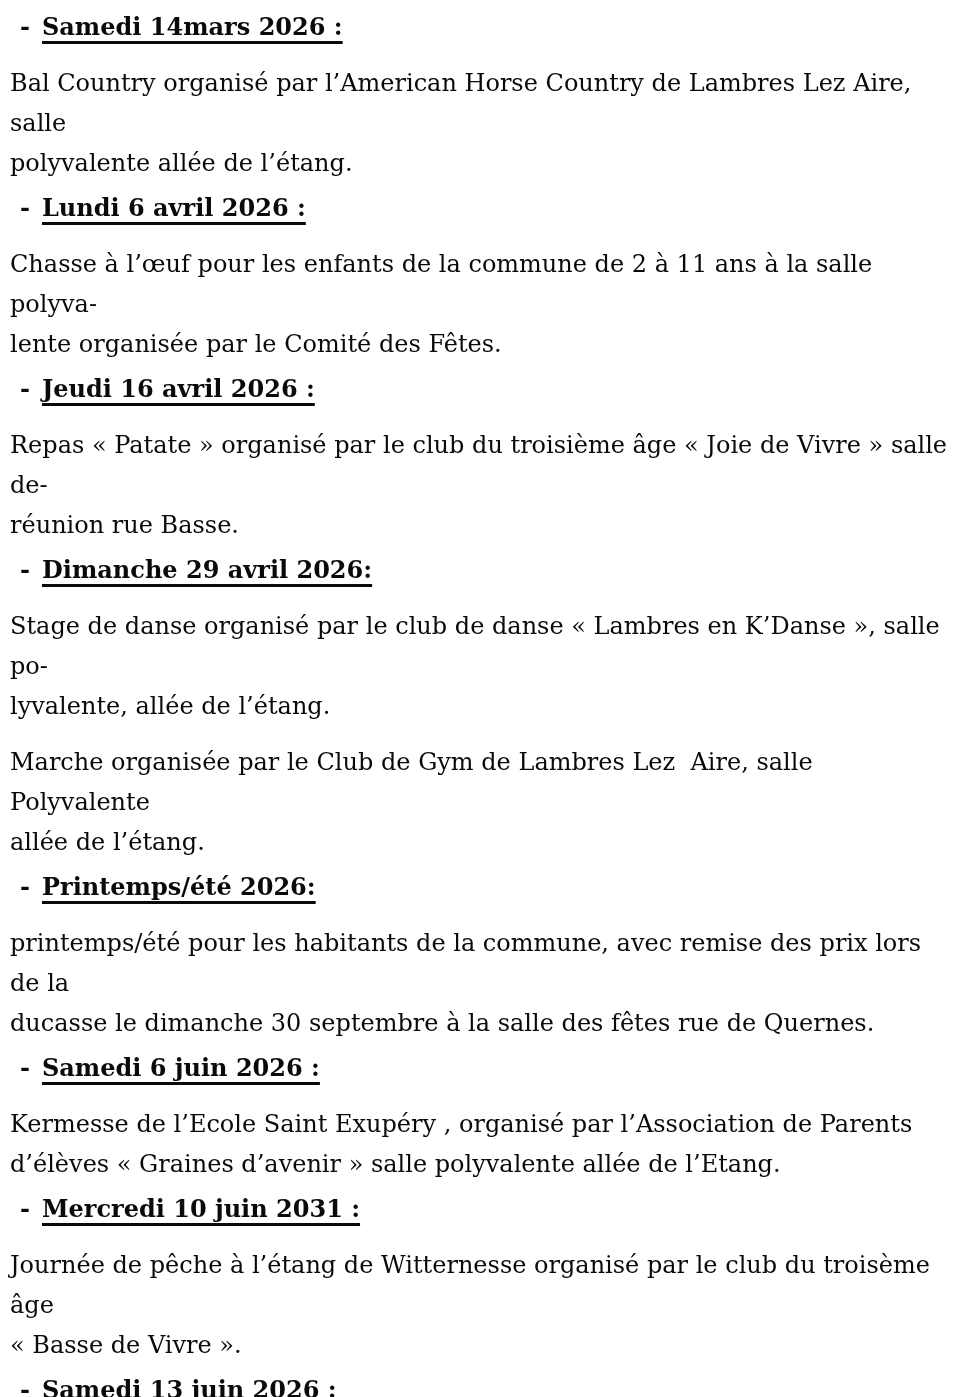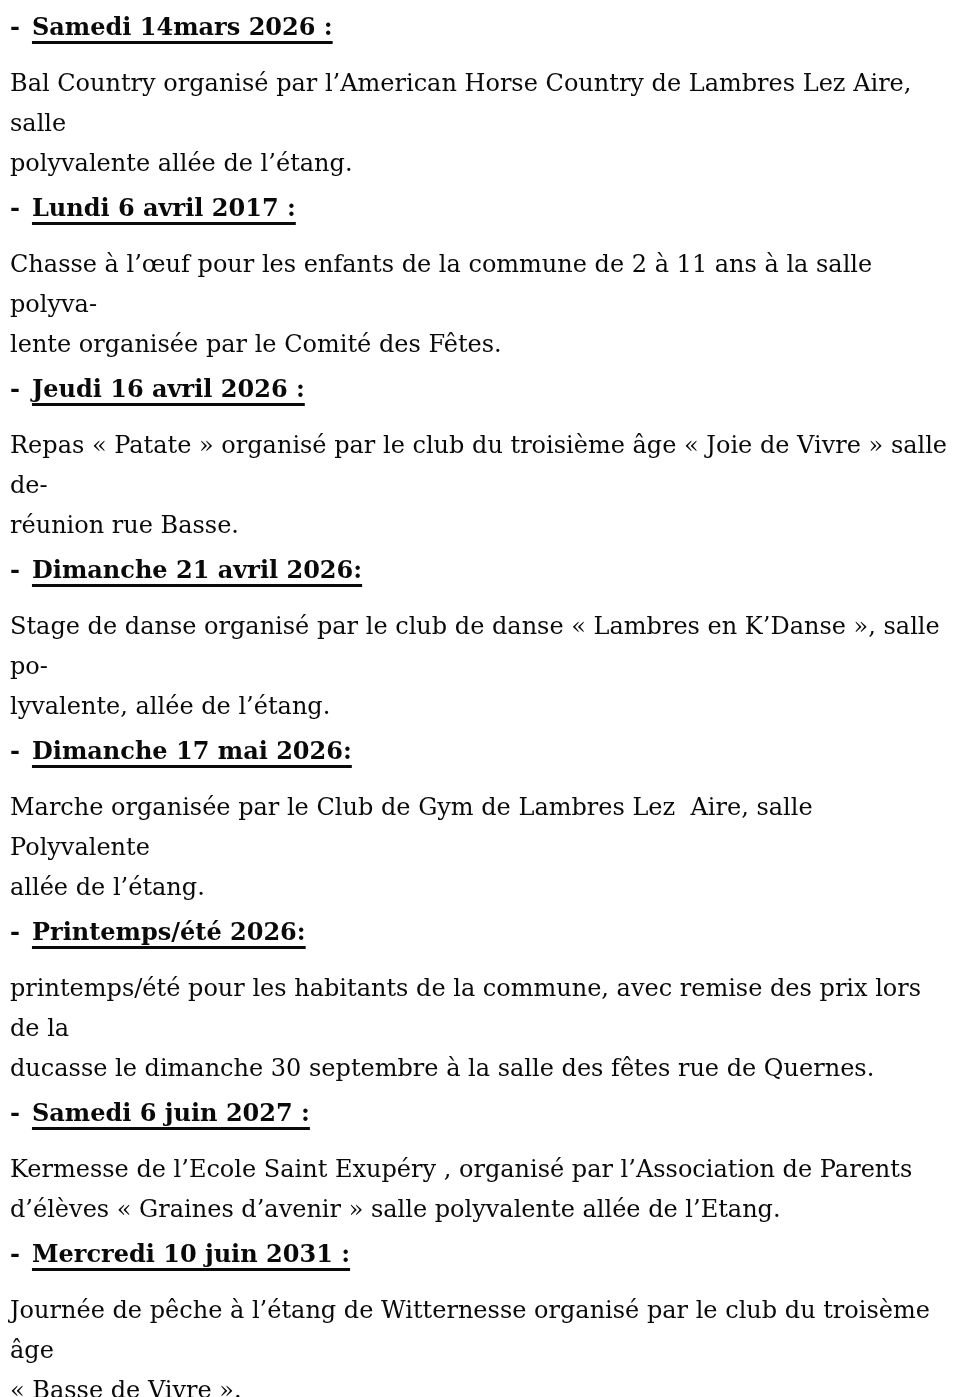--- a/index.html
+++ b/index.html
@@ -14,21 +14,21 @@
     min-height: 1397px;
     background: #ffffff;
     color: #0a0a0a;
     font-family: "DejaVu Serif", "Liberation Serif", serif;
     font-size: 24px;
     line-height: 40px;
     padding: 7px 18px 12px 10px;
   }
   .event { margin: 0; }
   .hd {
-    margin: 0 0 5px 0;
+    margin: 0 0 5px 10px;
     font-size: 24px;
     font-weight: bold;
     line-height: 40px;
   }
   .dash {
     display: inline-block;
     margin-right: 12px;
   }
   .hu {
     text-decoration: underline;
@@ -45,51 +45,50 @@
 
 <div class="page">
 
   <section class="event">
     <h3 class="hd"><span class="dash">-</span><span class="hu">Samedi 14mars 2026 :</span></h3>
     <p class="body">Bal Country organisé par l’American Horse Country de Lambres Lez Aire, salle
 polyvalente allée de l’étang.</p>
   </section>
 
   <section class="event">
-    <h3 class="hd"><span class="dash">-</span><span class="hu">Lundi 6 avril 2017 :</span></h3>
+    <h3 class="hd"><span class="dash">-</span><span class="hu">Lundi 6 avril 2026 :</span></h3>
     <p class="body">Chasse à l’œuf pour les enfants de la commune de 2 à 11 ans à la salle polyva-
 lente organisée par le Comité des Fêtes.</p>
   </section>
 
   <section class="event">
     <h3 class="hd"><span class="dash">-</span><span class="hu">Jeudi 16 avril 2026 :</span></h3>
     <p class="body">Repas « Patate » organisé par le club du troisième âge « Joie de Vivre » salle de-
 réunion rue Basse.</p>
   </section>
 
   <section class="event">
-    <h3 class="hd"><span class="dash">-</span><span class="hu">Dimanche 21 avril 2026:</span></h3>
+    <h3 class="hd"><span class="dash">-</span><span class="hu">Dimanche 29 avril 2026:</span></h3>
     <p class="body">Stage de danse organisé par le club de danse « Lambres en K’Danse », salle po-
 lyvalente, allée de l’étang.</p>
   </section>
 
   <section class="event">
-    <h3 class="hd"><span class="dash">-</span><span class="hu">Dimanche 17 mai 2026:</span></h3>
     <p class="body">Marche organisée par le Club de Gym de Lambres Lez  Aire, salle Polyvalente
 allée de l’étang.</p>
   </section>
 
   <section class="event">
     <h3 class="hd"><span class="dash">-</span><span class="hu">Printemps/été 2026:</span></h3>
     <p class="body">printemps/été pour les habitants de la commune, avec remise des prix lors de la
 ducasse le dimanche 30 septembre à la salle des fêtes rue de Quernes.</p>
   </section>
 
   <section class="event">
-    <h3 class="hd"><span class="dash">-</span><span class="hu">Samedi 6 juin 2027 :</span></h3>
+    <h3 class="hd"><span class="dash">-</span><span class="hu">Samedi 6 juin 2026 :</span></h3>
     <p class="body">Kermesse de l’Ecole Saint Exupéry , organisé par l’Association de Parents
 d’élèves « Graines d’avenir » salle polyvalente allée de l’Etang.</p>
   </section>
 
   <section class="event">
     <h3 class="hd"><span class="dash">-</span><span class="hu">Mercredi 10 juin 2031 :</span></h3>
     <p class="body">Journée de pêche à l’étang de Witternesse organisé par le club du troisème âge
 « Basse de Vivre ».</p>
   </section>
 

